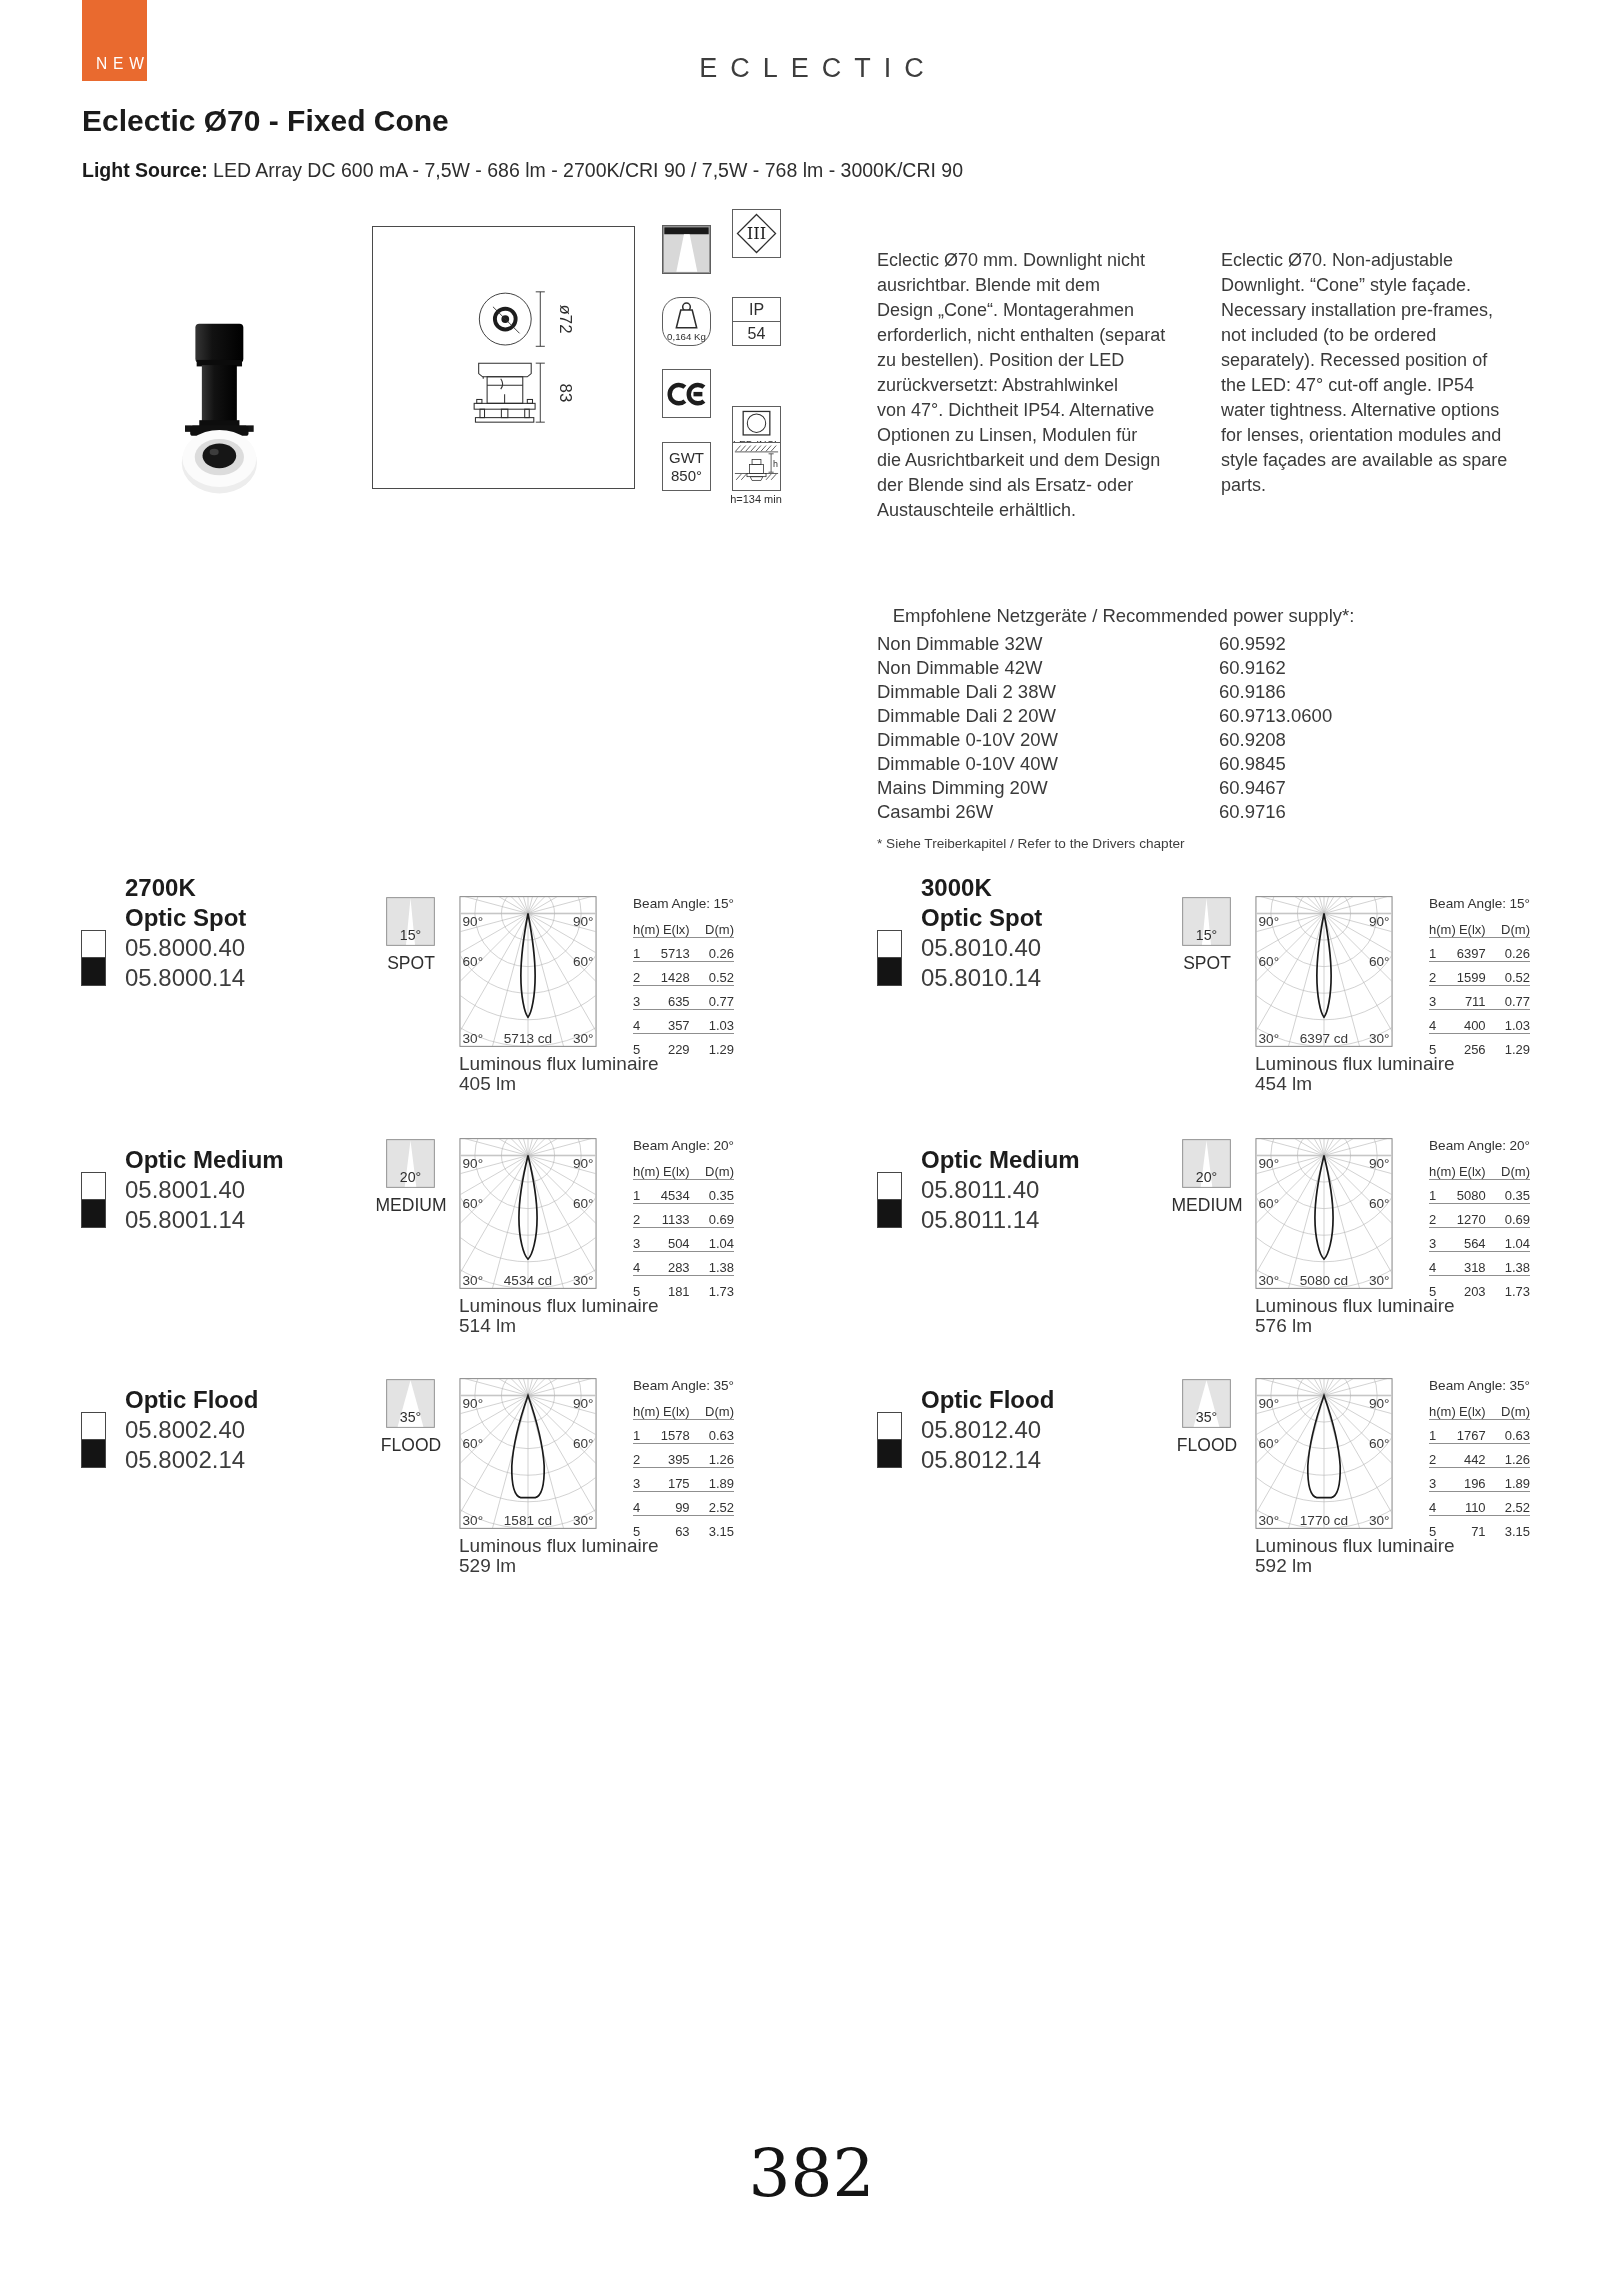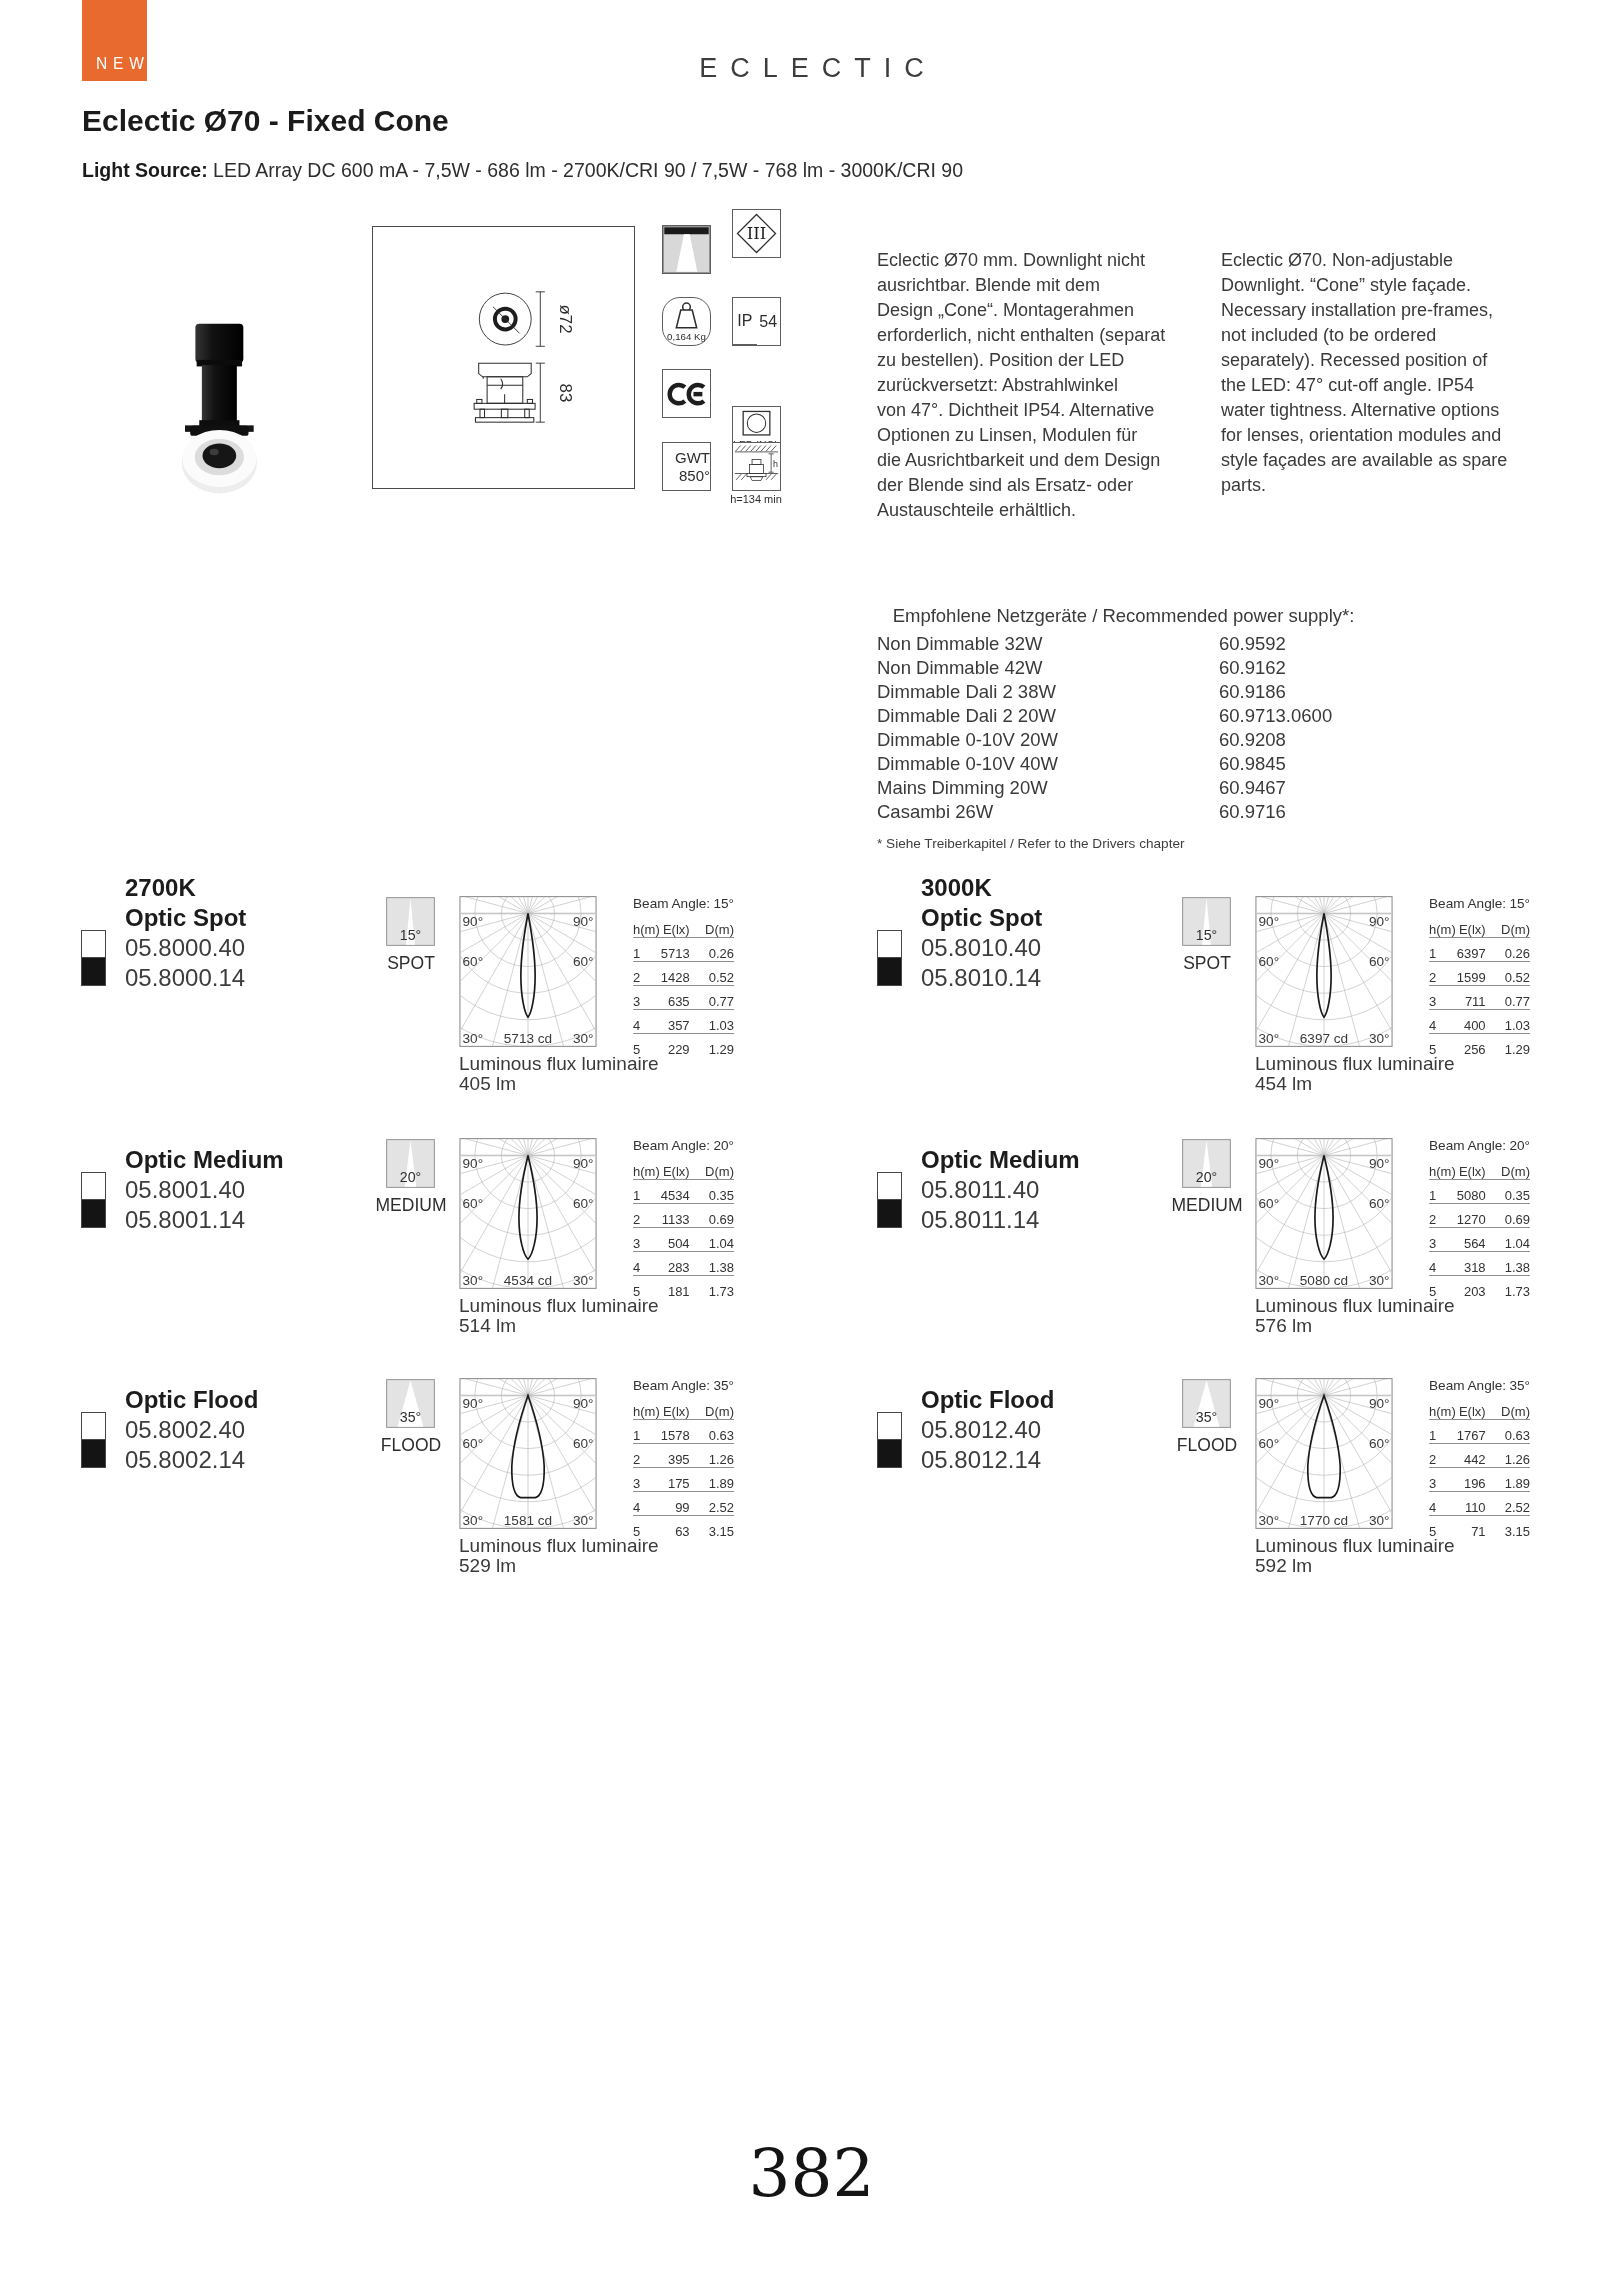--- a/index.html
+++ b/index.html
@@ -15,21 +15,21 @@
   #light-source .ls-label{font-weight:bold;color:#1b1b1b;}
 
   
   #product-photo{left:177px;top:323px;}
   #technical-drawing{left:372px;top:226px;width:263px;height:263px;border:1.3px solid #4a4a4a;box-sizing:border-box;}
 
   
   .hicon{position:absolute;width:49px;height:49px;border:1px solid #5e5e5e;box-sizing:border-box;background:#fff;}
   .hicon svg{display:block;width:100%;height:100%;}
   .hicon-caption{position:absolute;left:0;right:0;bottom:2.6px;text-align:center;font-size:9.7px;color:#2e2e2e;}
-  .hicon.text-icon{display:flex;flex-direction:column;align-items:flex-end;justify-content:center;font-size:15px;line-height:17.5px;color:#2e2e2e;}
+  .hicon.text-icon{display:flex;flex-direction:column;align-items:center;justify-content:center;font-size:15px;line-height:17.5px;color:#2e2e2e;}
   .ip-half{flex:1;width:100%;display:flex;align-items:center;justify-content:center;font-size:16px;color:#2e2e2e;}
   .ip-half.top{border-bottom:1px solid #5e5e5e;}
   #mounting-note{left:717px;top:493px;width:78px;text-align:center;font-size:11px;color:#2e2e2e;}
 
   
   .desc{top:248px;font-size:18px;line-height:25px;color:#3a3a3a;white-space:pre-line;}
   #desc-de{left:877px;width:354px;}
   #desc-en{left:1221px;width:373px;}
 
   
@@ -157,21 +157,21 @@
     <text x="37" y="46" text-anchor="middle" font-size="26" font-family="DejaVu Serif, serif" fill="#1d1d1d">III</text>
   </svg>
 </div>
 <div class="hicon" style="left:662px;top:297px;border-radius:18px;">
   <svg viewBox="0 0 74 74">
     <circle cx="37" cy="14" r="6" fill="none" stroke="#2e2e2e" stroke-width="2.4"></circle>
     <path d="M28,19 h18 l7,28 h-32 z" fill="#fff" stroke="#2e2e2e" stroke-width="2.4"></path>
   </svg>
   <div class="hicon-caption">0,164 Kg</div>
 </div>
-<div class="hicon" style="left:732px;top:297px;display:flex;">
+<div class="hicon" style="left:732px;top:297px;display:flex;flex-direction:column;">
   <div class="ip-half top">IP</div>
   <div class="ip-half">54</div>
 </div>
 <div class="hicon" style="left:662px;top:369px;">
   <svg viewBox="0 0 74 74">
     <path d="M34.5,27 A14.5,14.5 0 1 0 34.5,49" fill="none" stroke="#1d1d1d" stroke-width="7"></path>
     <path d="M64.5,27 A14.5,14.5 0 1 0 64.5,49" fill="none" stroke="#1d1d1d" stroke-width="7"></path>
     <line x1="48" y1="38" x2="62" y2="38" stroke="#1d1d1d" stroke-width="7"></line>
   </svg>
 </div>

